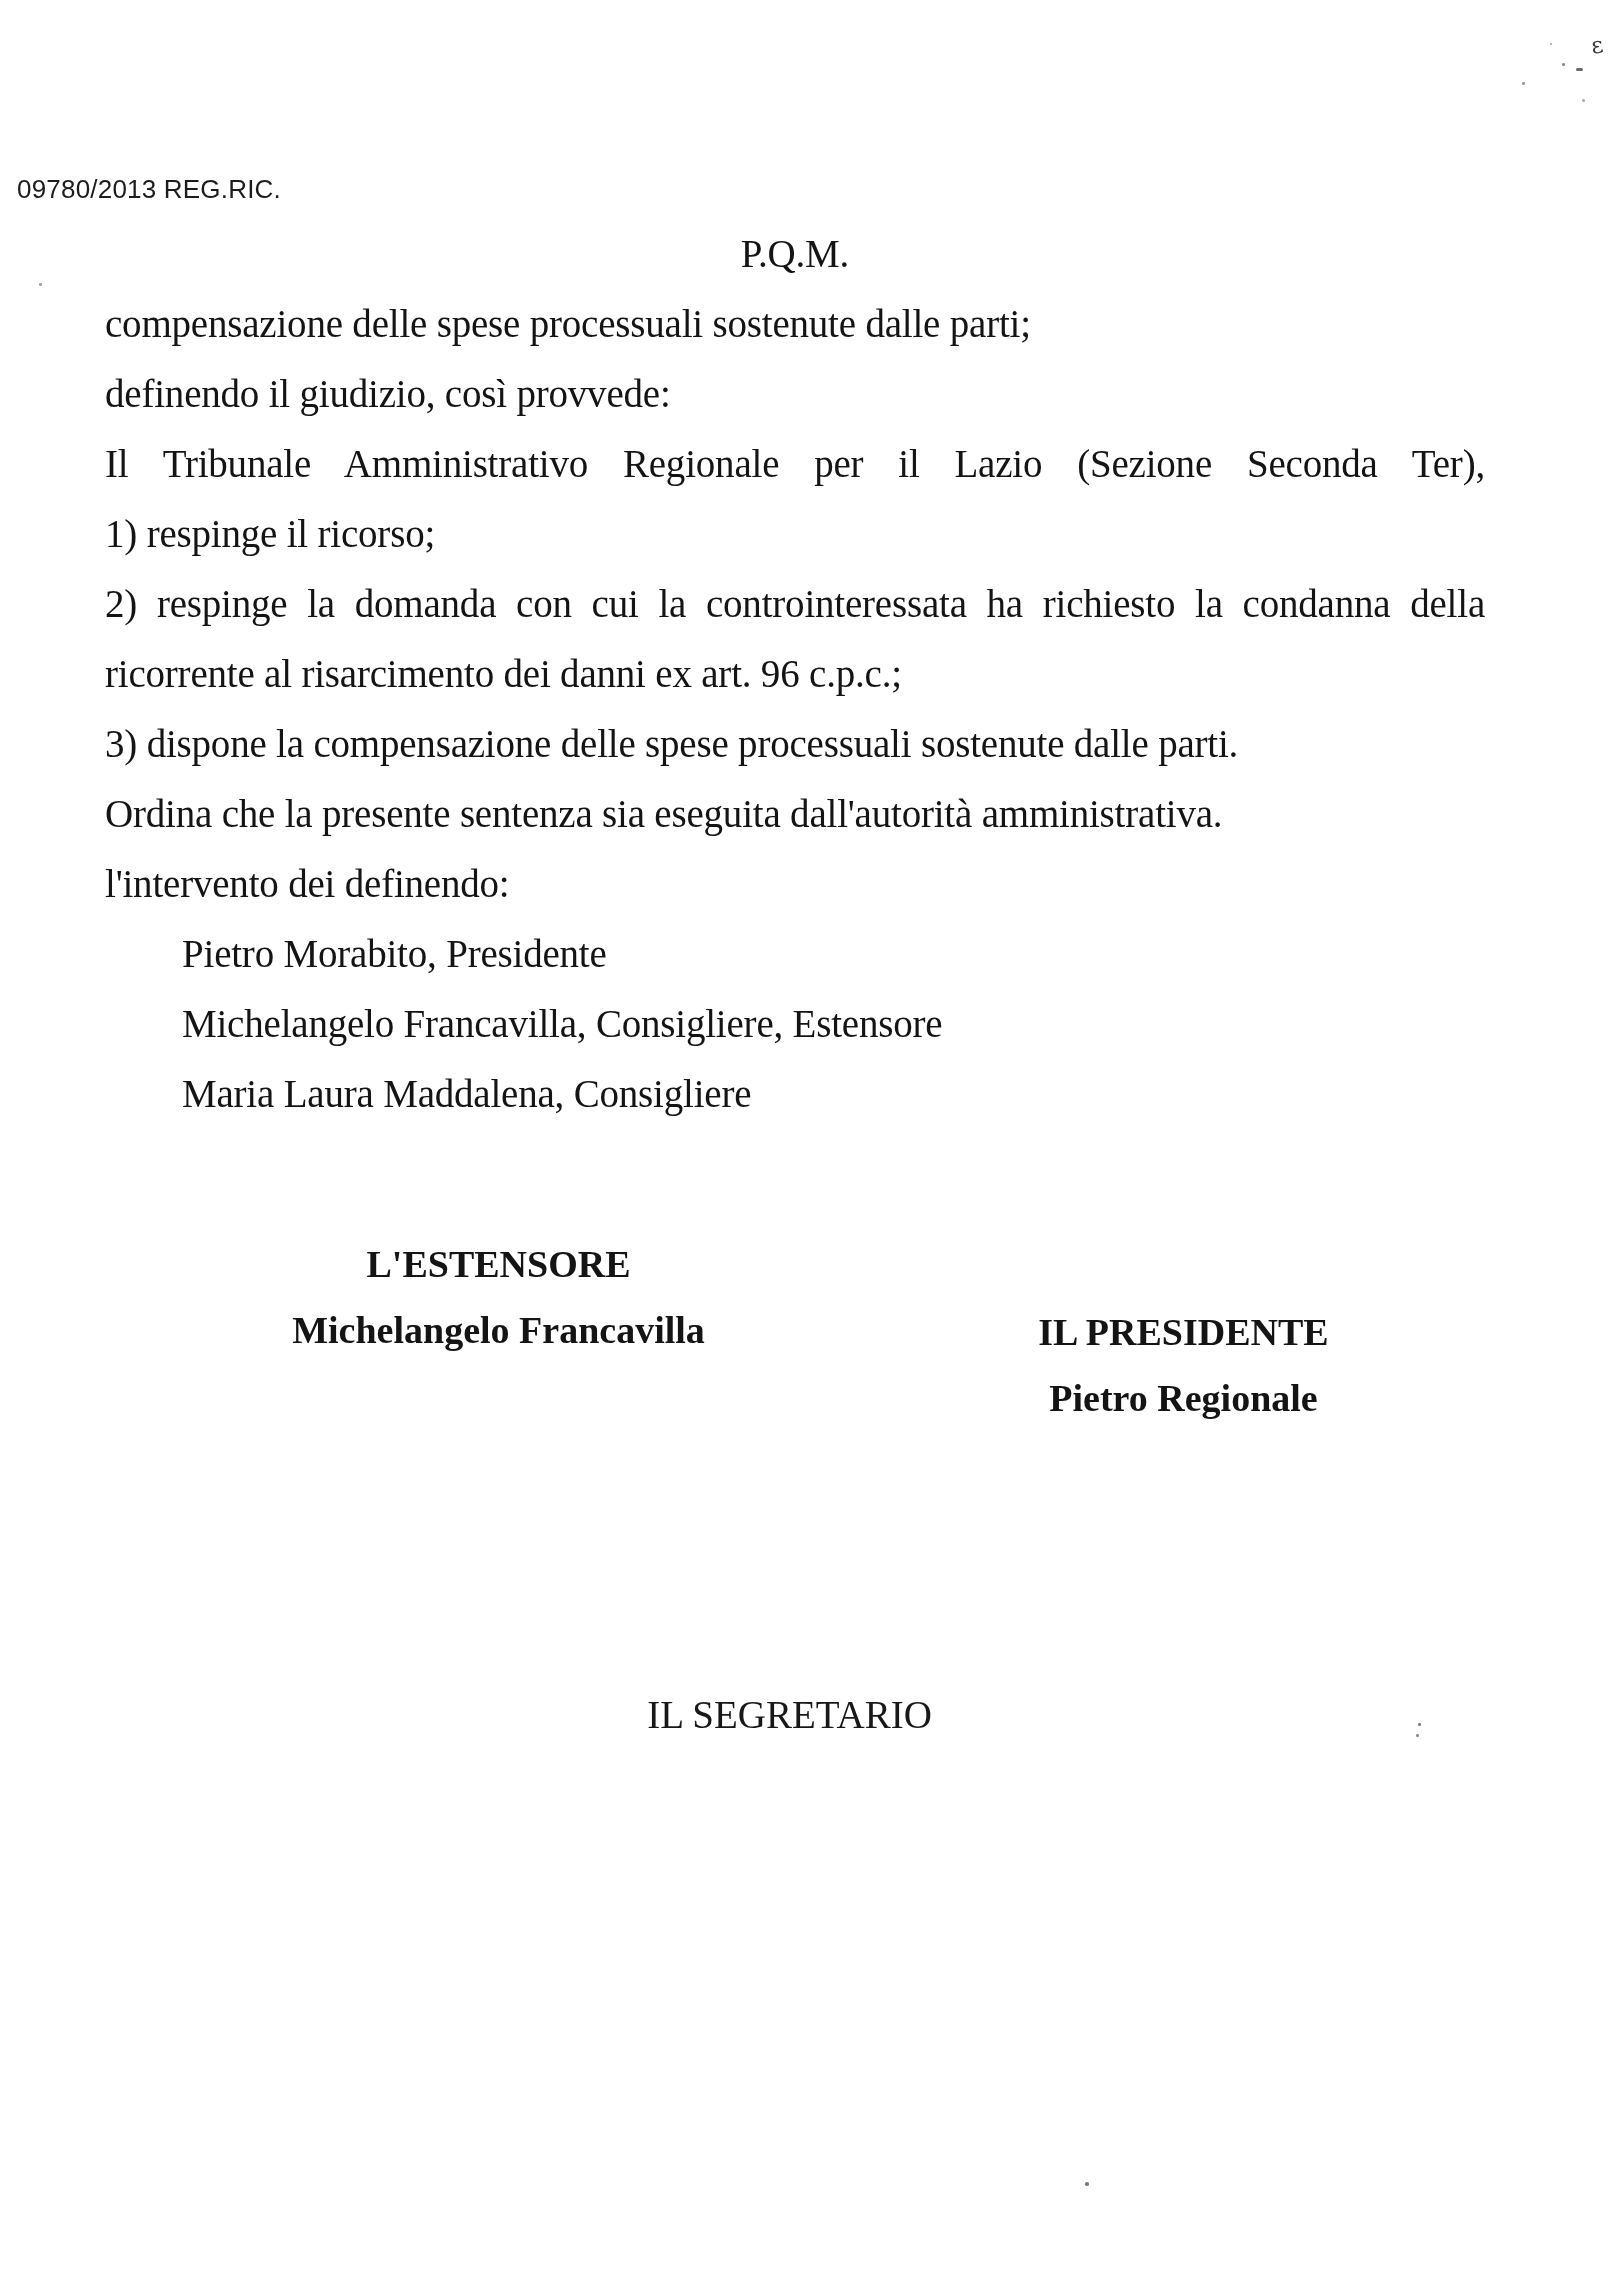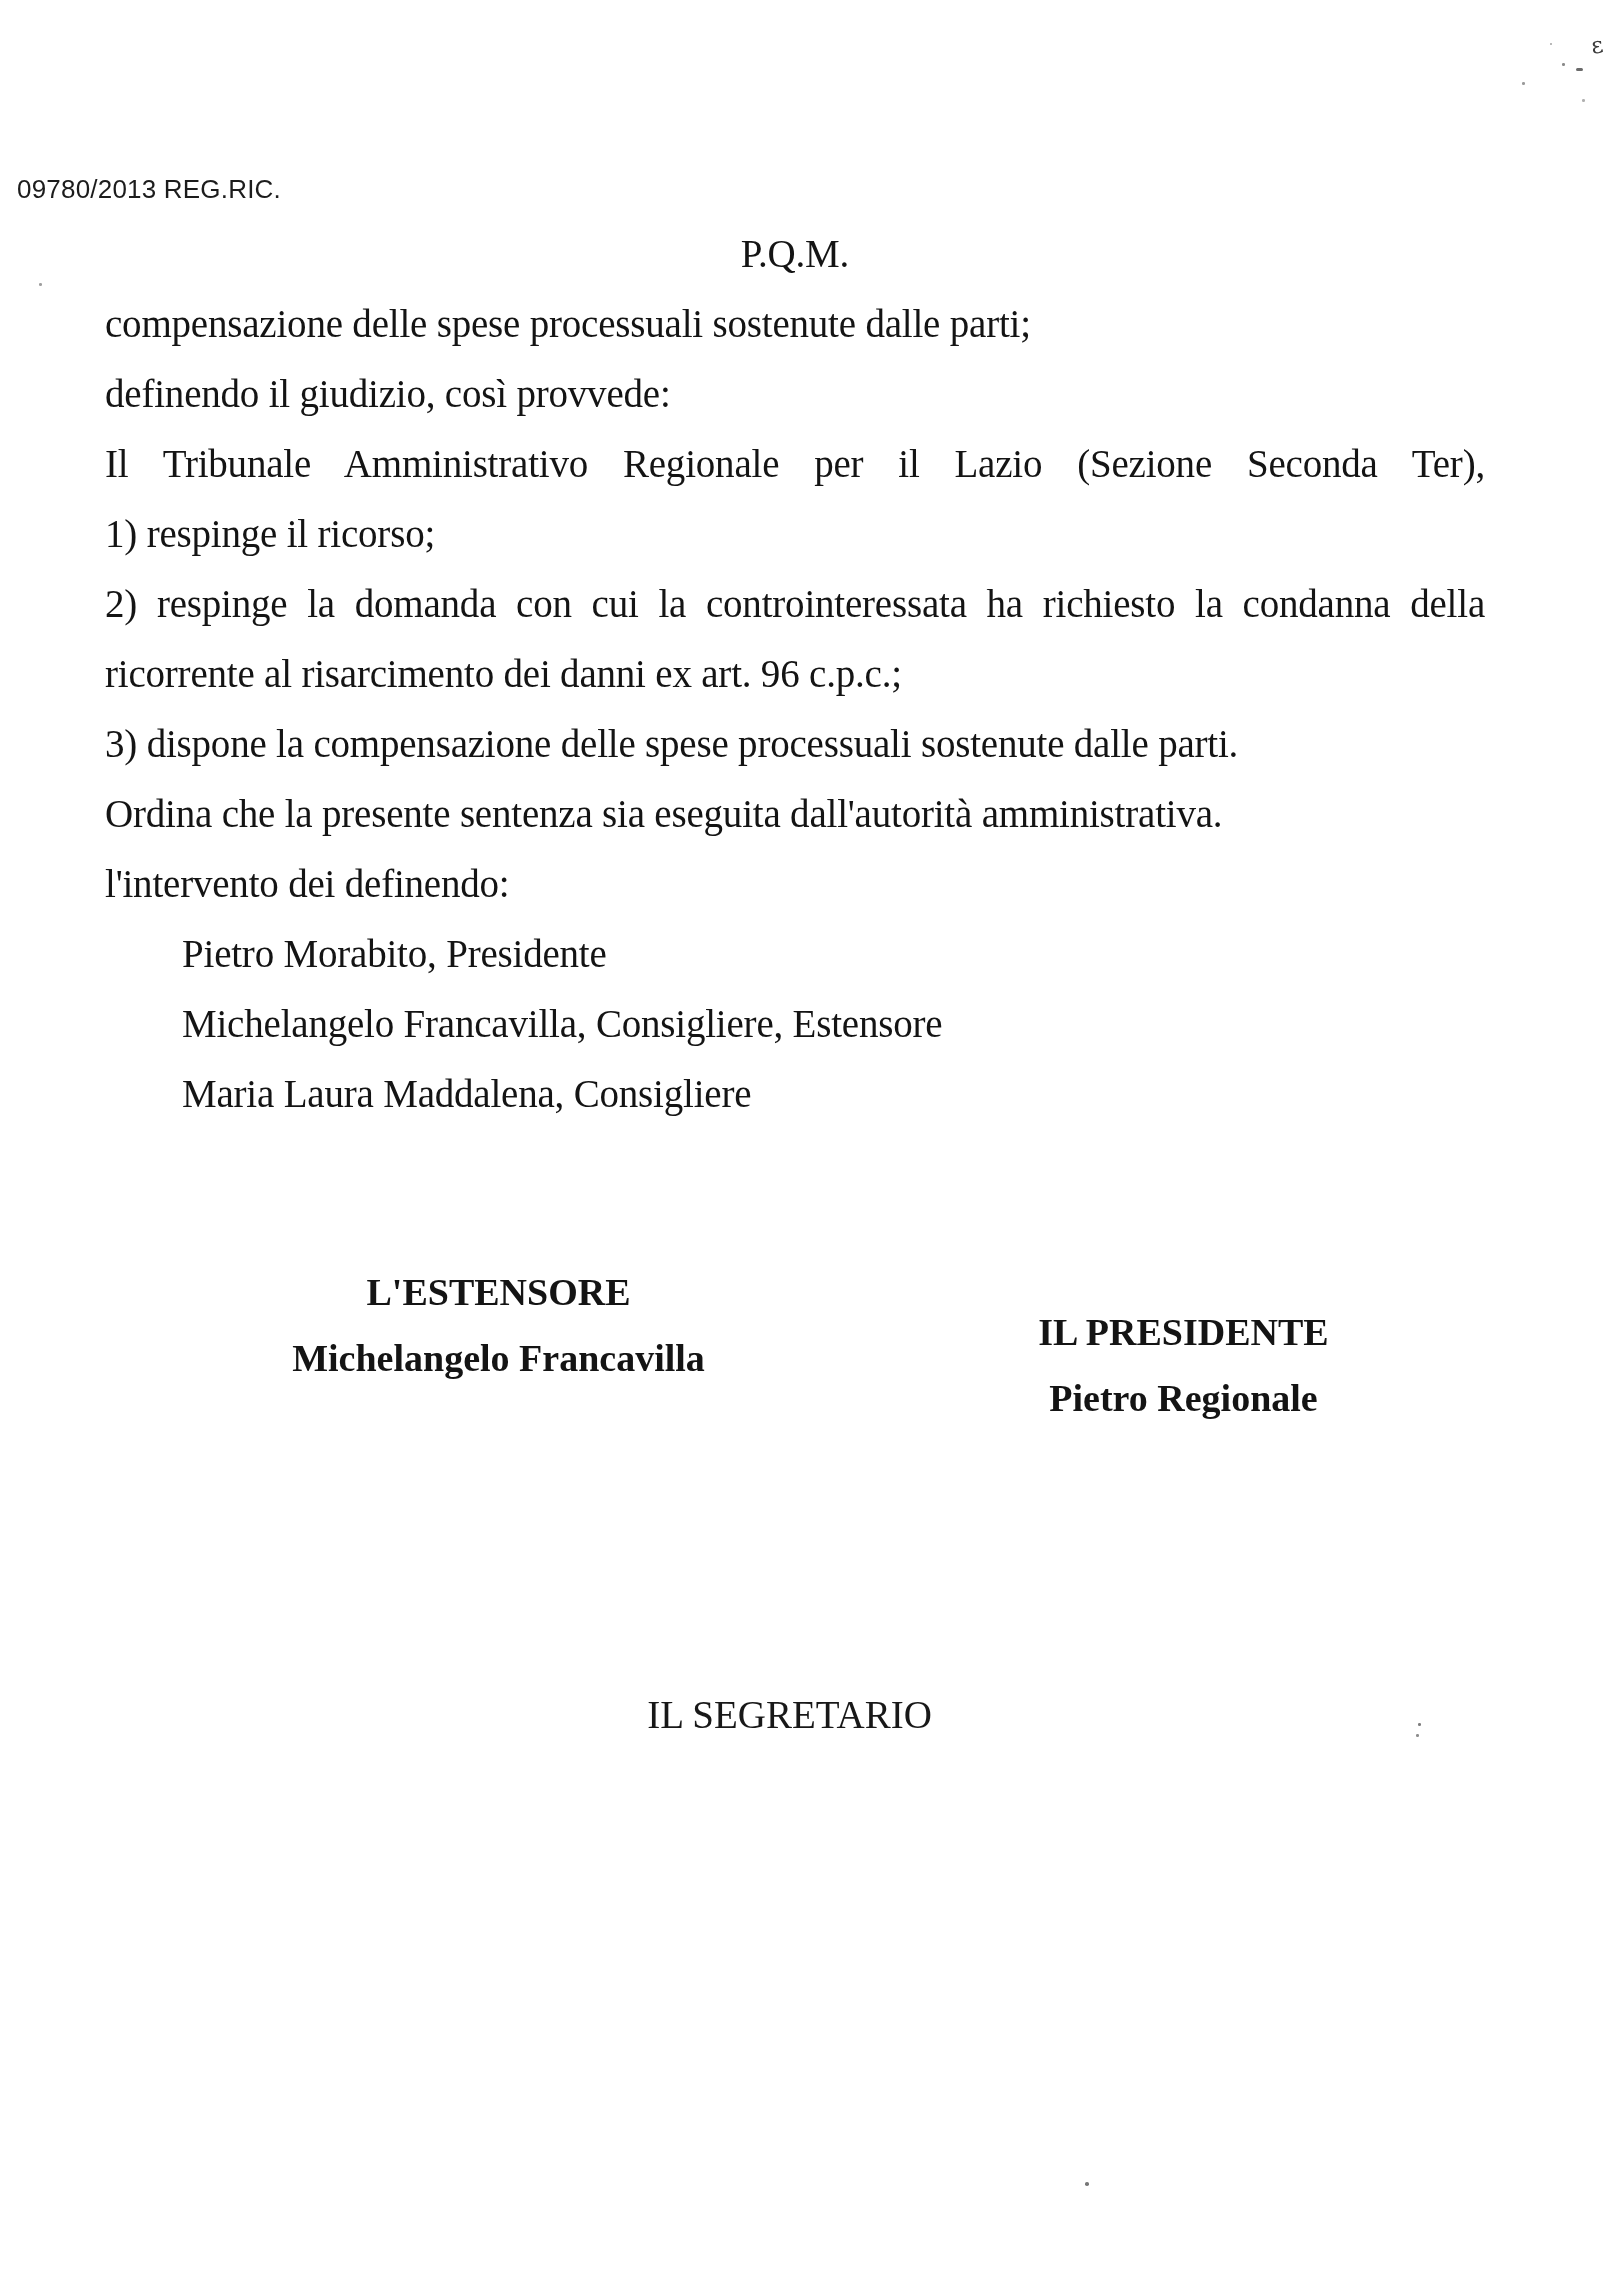--- a/index.html
+++ b/index.html
@@ -48,21 +48,21 @@
   .sig {
     position: absolute;
     width: 555px;
     text-align: center;
     font-weight: bold;
     font-size: 38px;
     line-height: 47px;
     color: #141414;
   }
   .sig .sig-name { margin-top: 19px; text-align: center; }
-  .sig-left  { left: 221px;  top: 1269px; }
+  .sig-left  { left: 221px;  top: 1241px; }
   .sig-right { left: 906px; top: 1309px; }
   .segretario {
     position: absolute;
     left: 521px;
     top: 1668px;
     width: 537px;
     text-align: center;
     font-size: 39px;
     color: #181818;
     margin-top: 24px;

